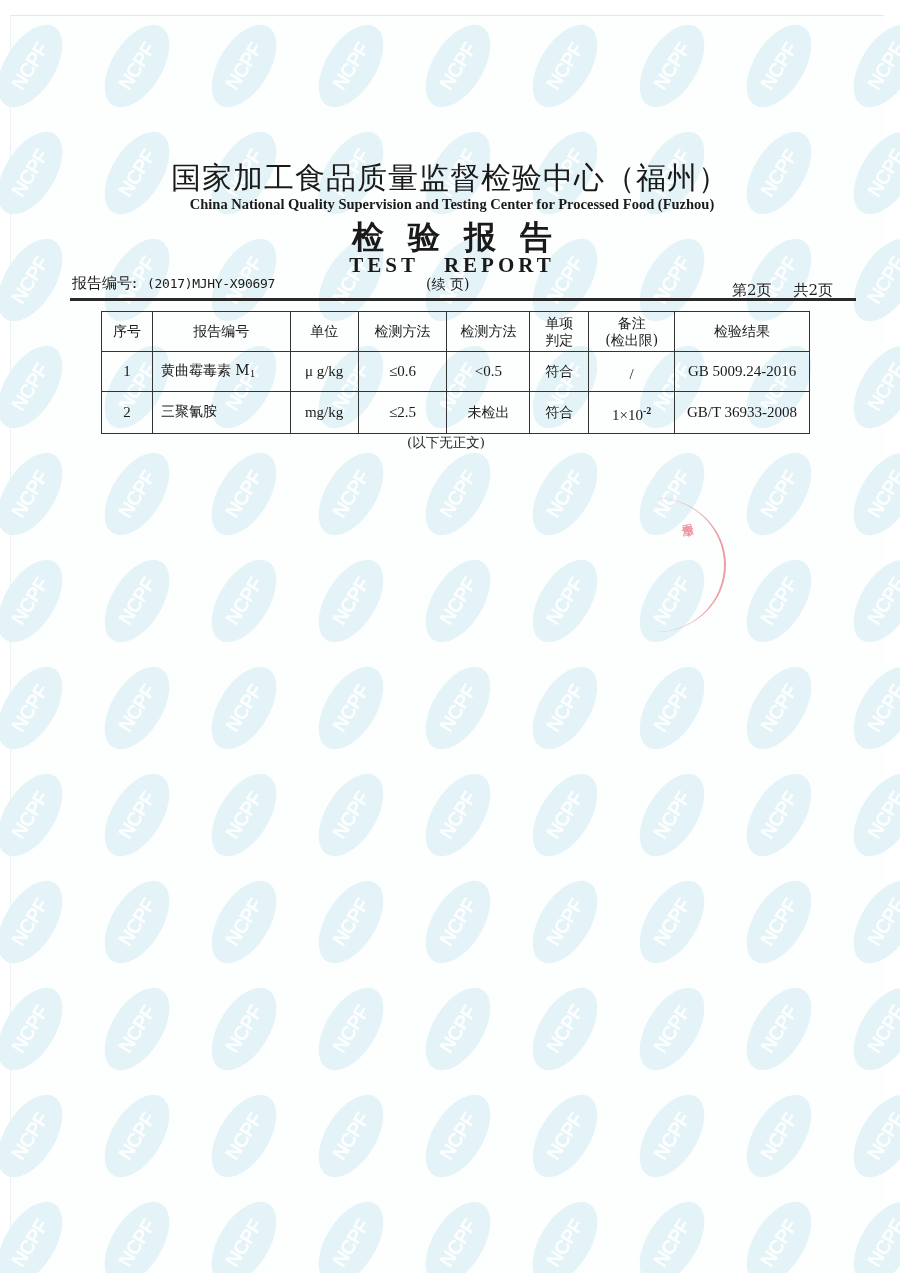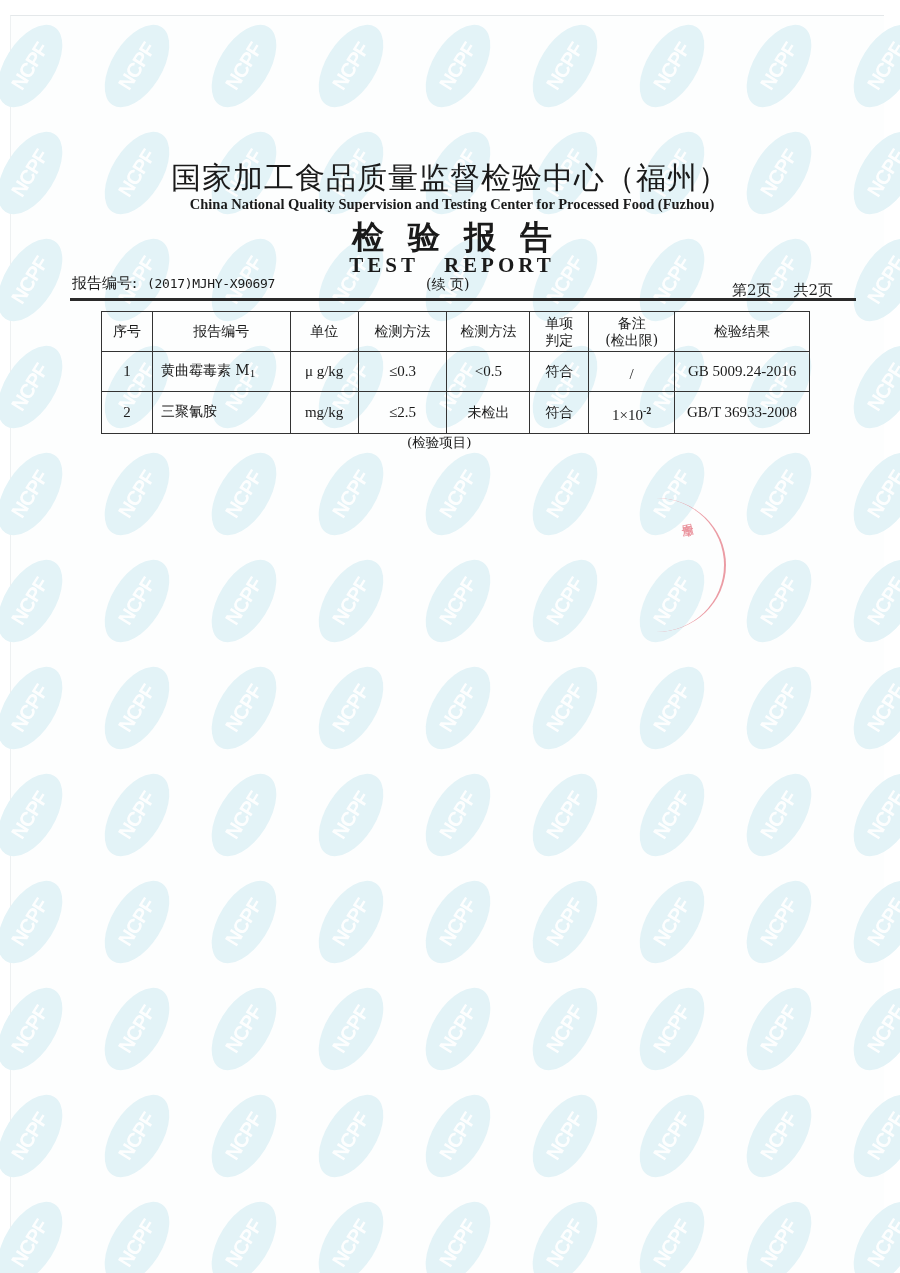--- a/index.html
+++ b/index.html
@@ -452,36 +452,36 @@
       <th>检测方法</th>
       <th>检测方法</th>
       <th><span>单项</span><br><span>判定</span></th>
       <th><span>备注</span><br><span>(检出限)</span></th>
       <th>检验结果</th>
     </tr>
     <tr class="row">
       <td class="en">1</td>
       <td class="left"><span>黄曲霉毒素 M</span><sub class="m en">1</sub></td>
       <td class="en">μ g/kg</td>
-      <td class="en">≤0.3</td>
+      <td class="en">≤0.6</td>
       <td class="en">&lt;0.5</td>
       <td>符合</td>
       <td class="en"><span>/</span><sup class="e"></sup></td>
       <td class="en">GB 5009.24-2016</td>
     </tr>
     <tr class="row">
       <td class="en">2</td>
       <td class="left"><span>三聚氰胺</span><sub class="m en"></sub></td>
       <td class="en">mg/kg</td>
       <td class="en">≤2.5</td>
       <td>未检出</td>
       <td>符合</td>
       <td class="en"><span>1×10</span><sup class="e">-2</sup></td>
       <td class="en">GB/T 36933-2008</td>
     </tr>
   </tbody>
     </table>
 
-  <div class="end-note">(检验项目)</div>
+  <div class="end-note">(以下无正文)</div>
 
   <div class="stamp"></div>
   <div class="stamp-text">专用章</div>
 </div>
 
 </body></html>

